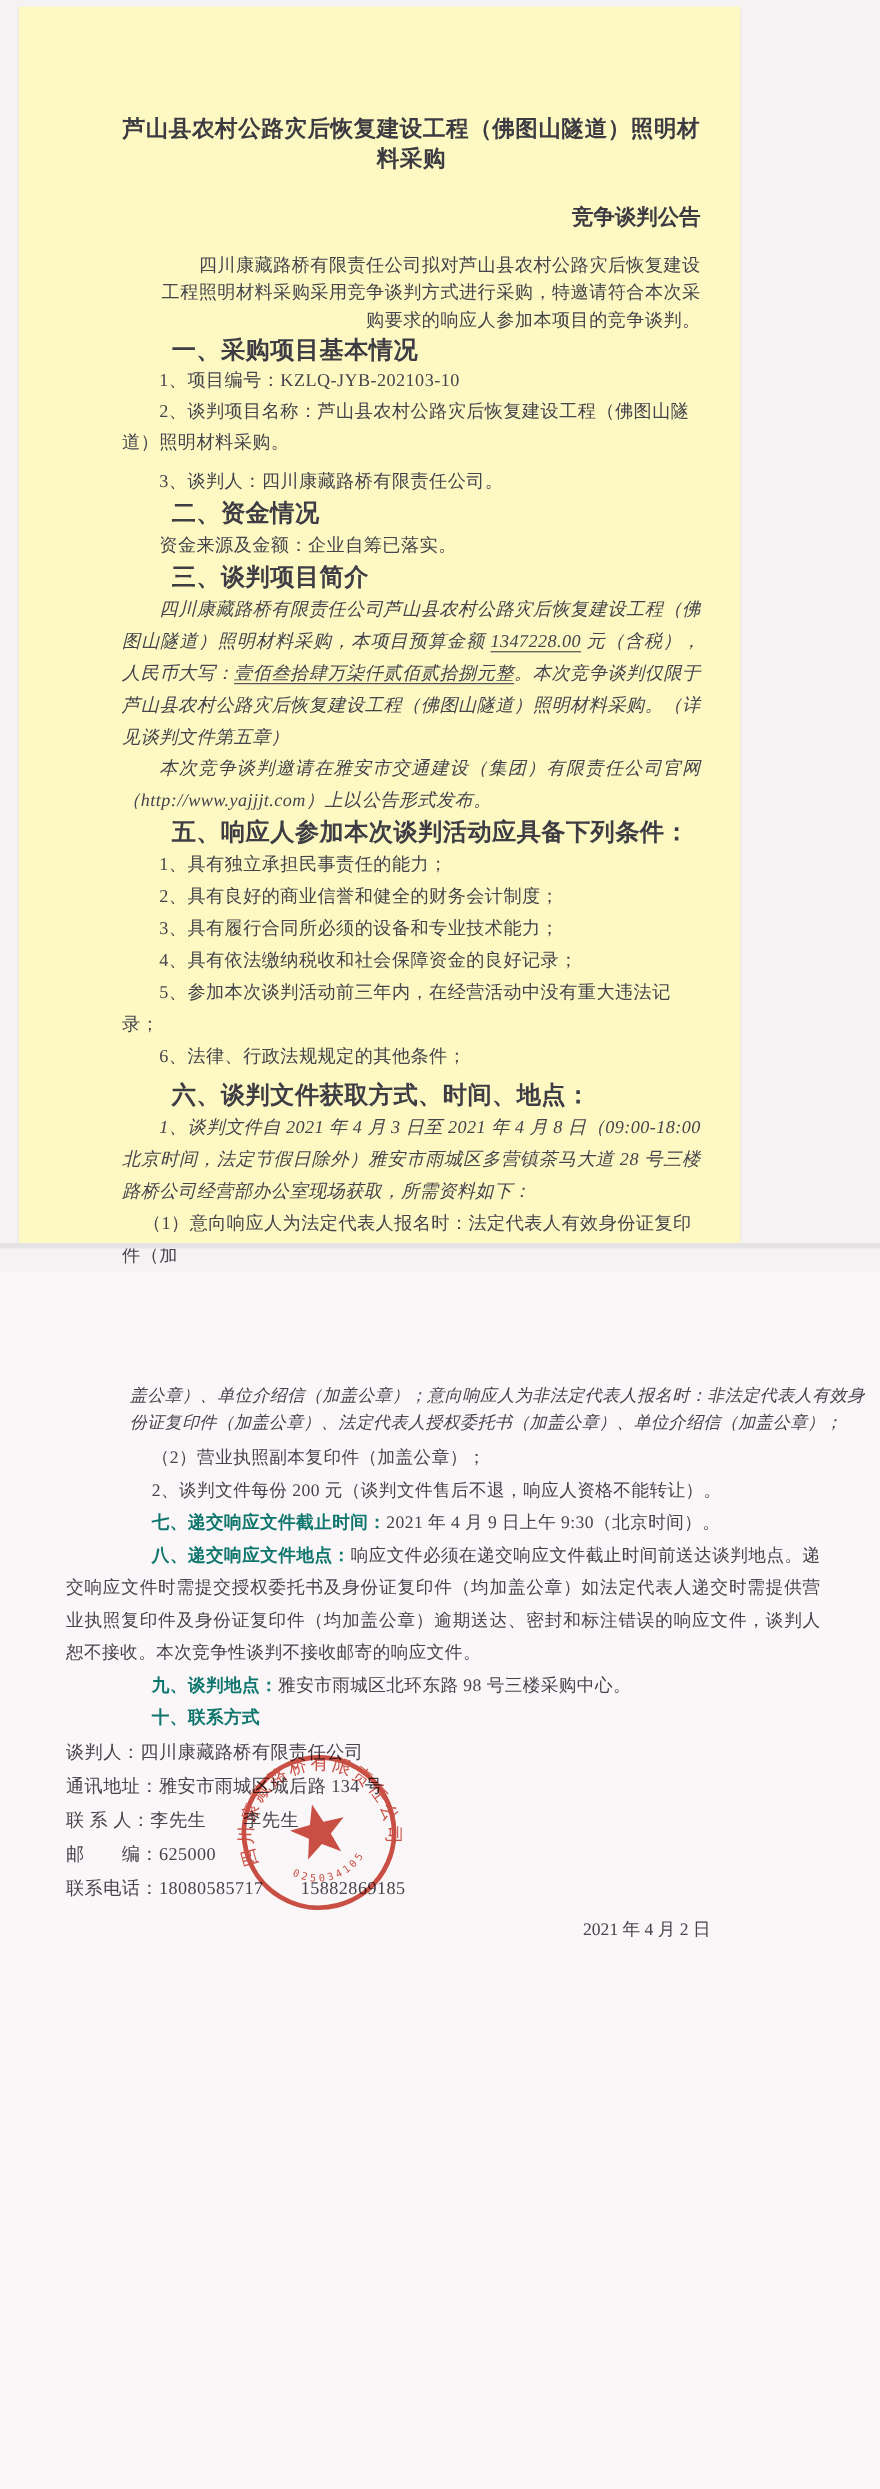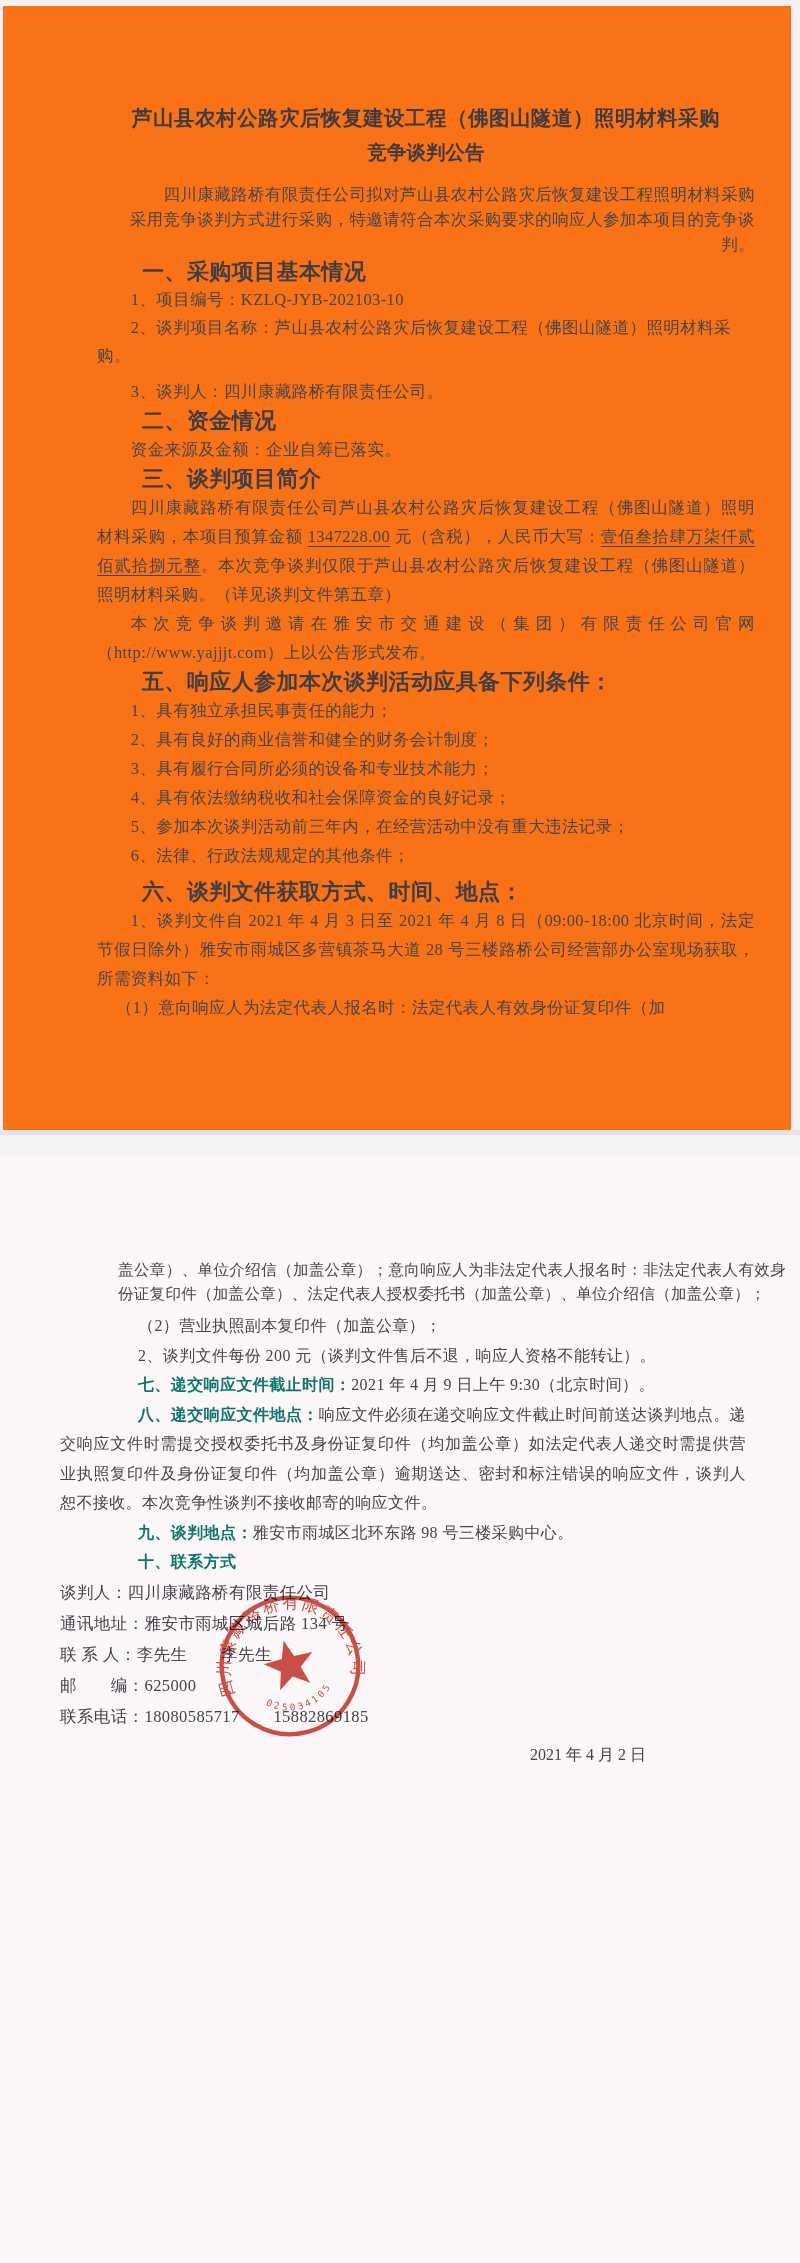--- a/index.html
+++ b/index.html
@@ -1,36 +1,36 @@
 <!DOCTYPE html>
 <html><head>
 <meta charset="utf-8">
 <style>
   html,body{margin:0;padding:0;background:#efedee;}
   .canvas{position:relative;width:800px;height:2263px;background:#f4f2f3;overflow:hidden;
           font-family:"Liberation Serif","DejaVu Serif",serif;color:#45444b;}
   .page{position:absolute;box-sizing:border-box;}
-  .page1{top:6px;left:3px;width:788px;height:1124px;background:#f97316;
+  .page1{top:6px;left:17px;width:656px;height:1124px;background:#fef9c3;
          box-shadow:0 1px 3px rgba(0,0,0,.10);padding:98px 36px 0 94px;}
   .pagegap{position:absolute;top:1130px;left:0;width:800px;height:5px;background:#e6e3e4;}
   .page2{top:1156px;left:0;width:800px;height:1128px;background:#fbf6f8;
          padding:102px 14px 0 60px;}
   h1,h2,p{margin:0;font-weight:normal;}
   .title1{font-family:"Liberation Sans","DejaVu Sans",sans-serif;font-weight:bold;
           font-size:20.5px;line-height:27px;text-align:center;color:#3c3b41;letter-spacing:.5px;}
   .title2{font-family:"Liberation Sans","DejaVu Sans",sans-serif;font-weight:bold;
-          font-size:19.5px;line-height:27px;text-align:center;color:#3c3b41;margin-top:8px;}
+          font-size:19.5px;line-height:27px;text-align:right;color:#3c3b41;margin-top:27px;}
   .para{font-size:16.5px;line-height:29px;letter-spacing:.4px;}
   .intro{line-height:25px;margin-left:27px;margin-top:16px;text-align:right;}
   .s1{line-height:28px;}
   .h{font-family:"Liberation Sans","DejaVu Sans",sans-serif;font-weight:bold;
      font-size:22px;line-height:29px;letter-spacing:.4px;color:#3e3d44;}
   .indent{text-indent:2.05em;}
   .indent1{text-indent:1.15em;}
-  .just{text-align:justify;}
+  .just{text-align:justify;font-style:italic;}
   .mt7{margin-top:7px;}.mt8{margin-top:8px;}.mt9{margin-top:9px;}
   .tight{line-height:29px;}
   .u{text-decoration:underline;text-underline-offset:4px;}
   
   .cont{font-size:15.5px;line-height:23.5px;letter-spacing:.3px;margin-left:58px;}
   .para2{font-size:16px;line-height:29.5px;letter-spacing:.4px;text-indent:78px;}
   .para2.first{margin-top:6px;}
   .hb{font-family:"Liberation Sans","DejaVu Sans",sans-serif;font-weight:bold;color:#0f766e;}
   .hang8{margin-right:40px;text-align:justify;}
   .contact{}

